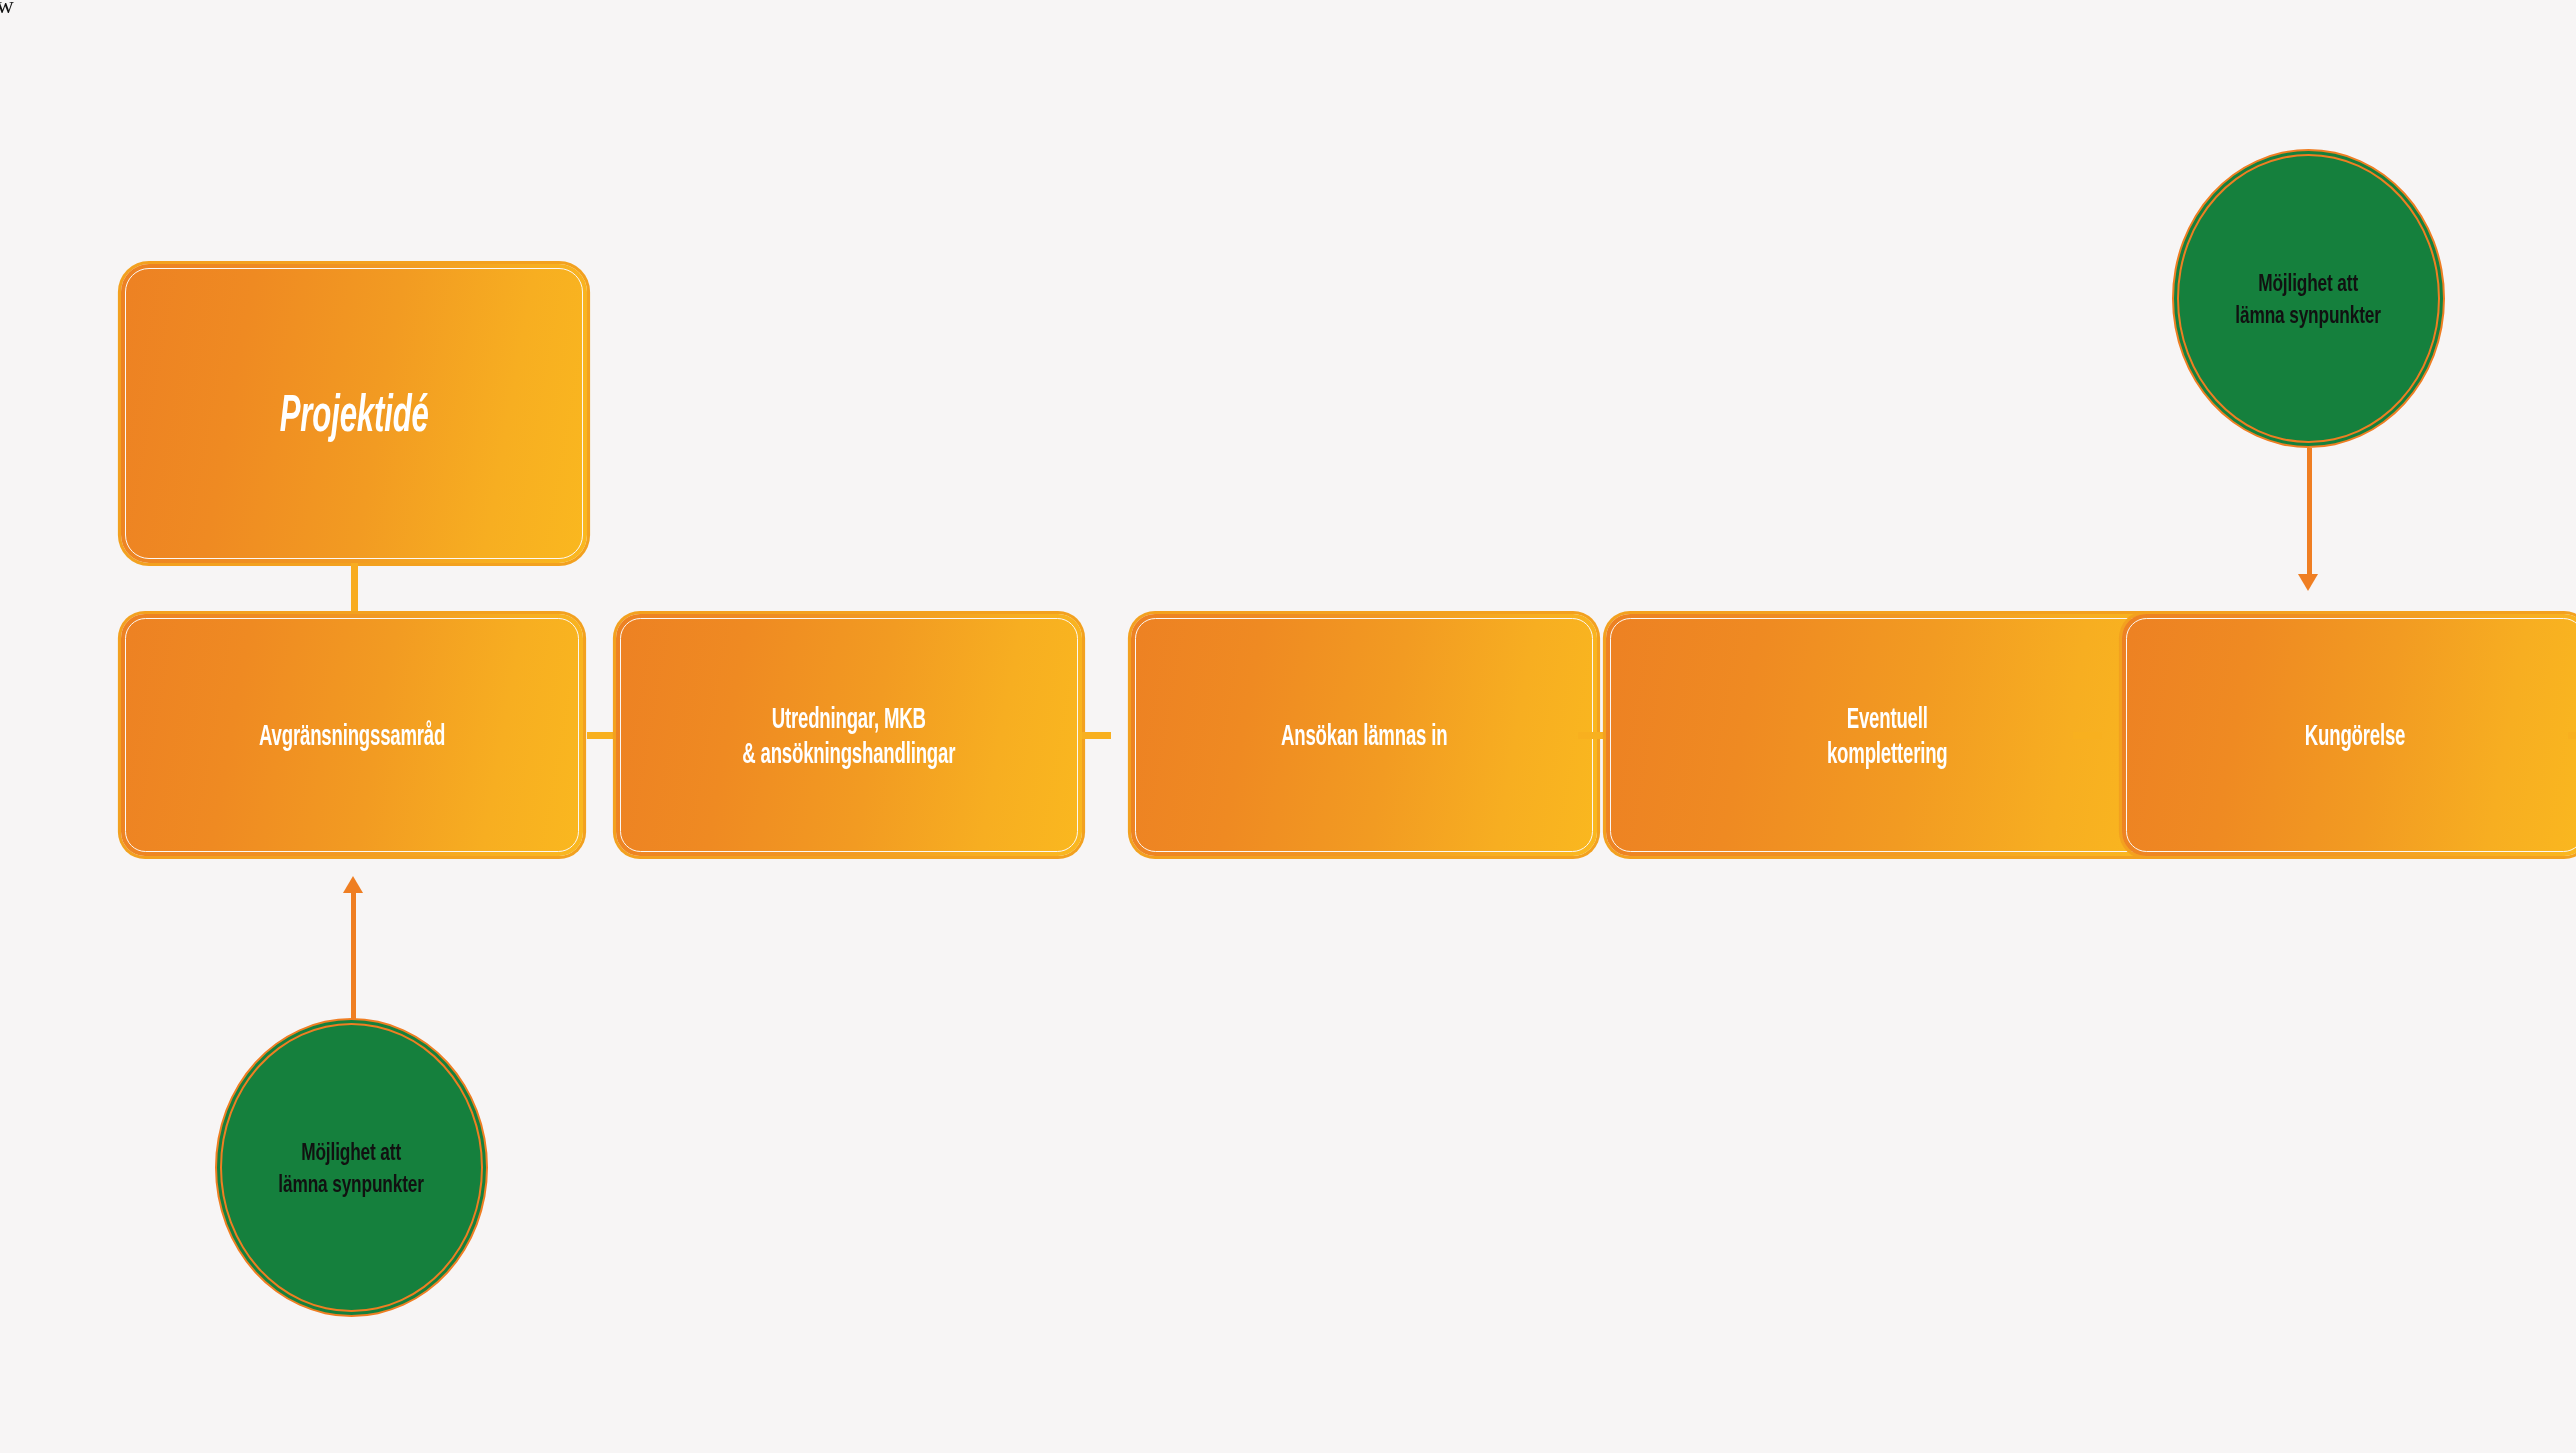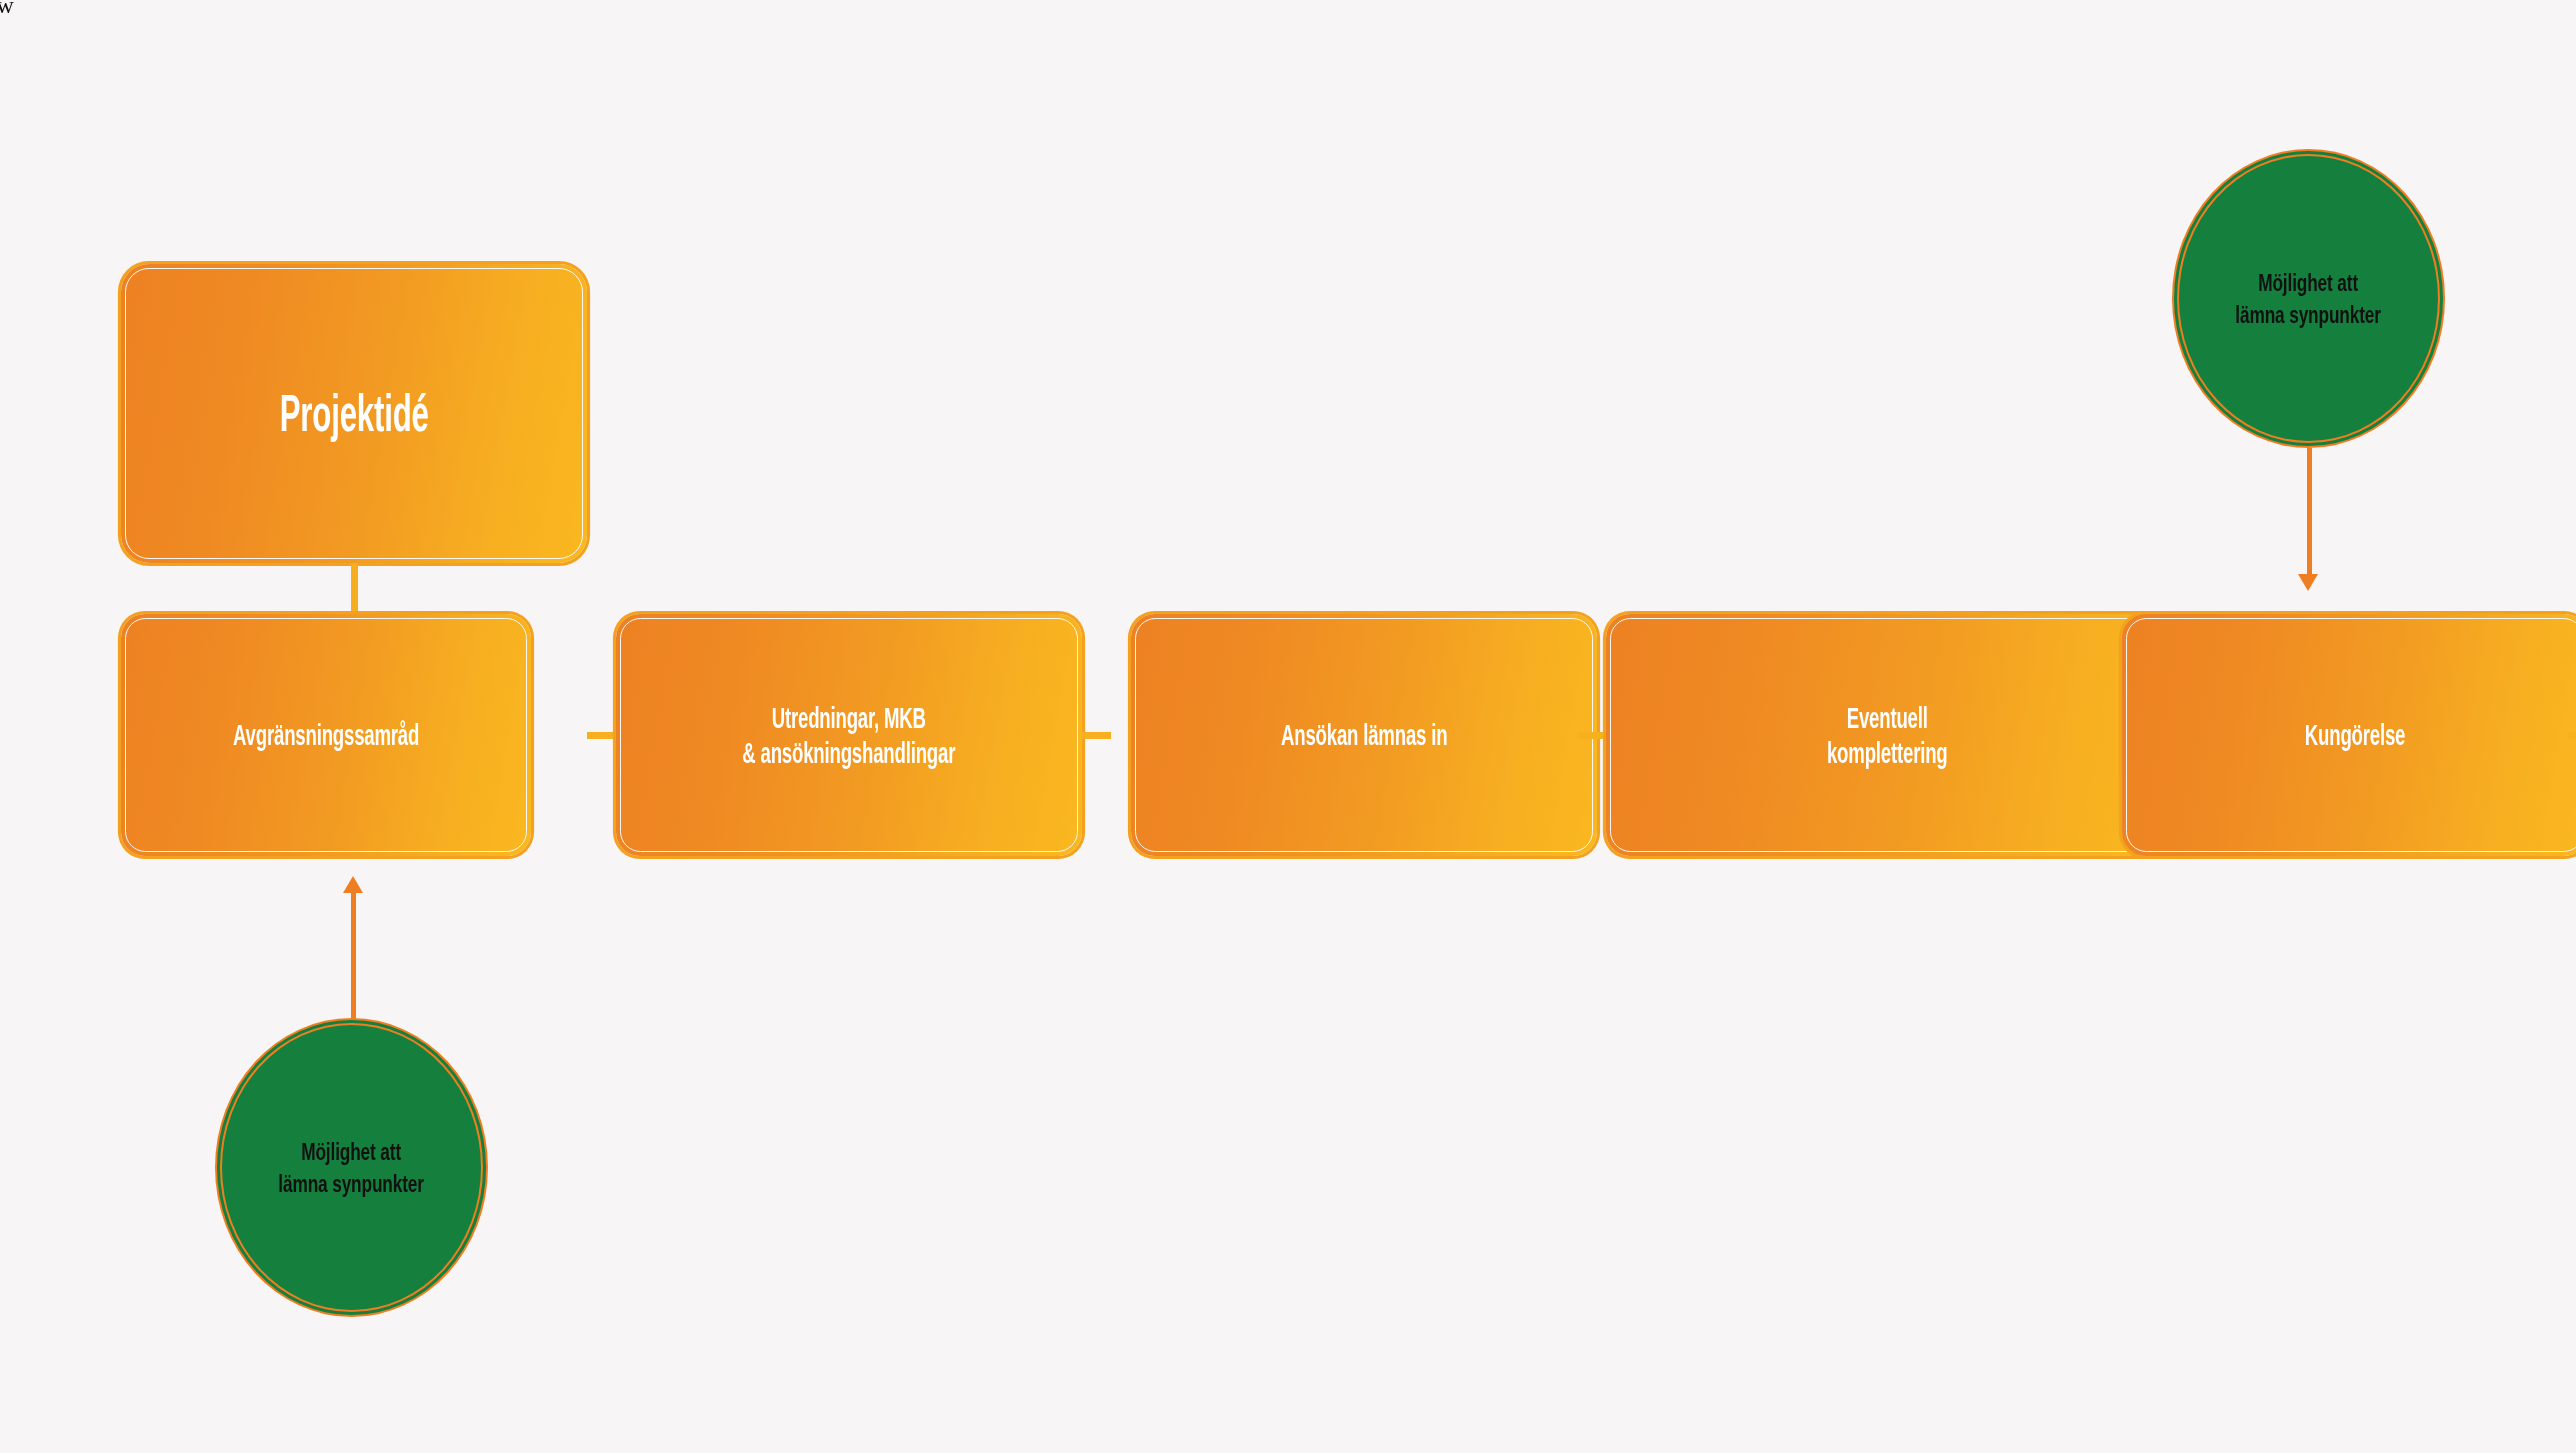--- a/index.html
+++ b/index.html
@@ -59,20 +59,21 @@
     letter-spacing: -0.3px;
     line-height: 1.18;
     transform: scaleX(0.62);
     transform-origin: center center;
     white-space: pre;
   }
 
   
   .hero-box {
     border-radius: 28px;
+    font-style: italic;
   }
   .hero-box::after {
     border-radius: 24px;
   }
   .hero-label {
     font-size: 52px;
     transform: scaleX(0.60);
   }
 
   .row-label {
@@ -154,21 +155,21 @@
 <body>
 
 <div class="corner-glyph">w</div>
 
 <div class="stage-box hero-box" style="left:121px; top:264px; width:466px; height:299px;">
   <span class="stage-label hero-label">Projektidé</span>
 </div>
 
 <div class="v-connector" style="left:351px; top:563px; height:54px;"></div>
 
-<div class="stage-box" style="left:121px; top:614px; width:410px; height:242px;">
+<div class="stage-box" style="left:121px; top:614px; width:462px; height:242px;">
   <span class="stage-label row-label">Avgränsningssamråd</span>
 </div>
 
 <div class="h-connector" style="left:587px; top:732px; width:29px;"></div>
 
 <div class="stage-box" style="left:616px; top:614px; width:466px; height:242px;justify-content:center;">
   <span class="stage-label row-label two-line"><span>Utredningar, MKB</span><br><span>&amp; ansökningshandlingar</span></span>
 </div>
 
 <div class="h-connector" style="left:1082px; top:732px; width:29px;"></div>

